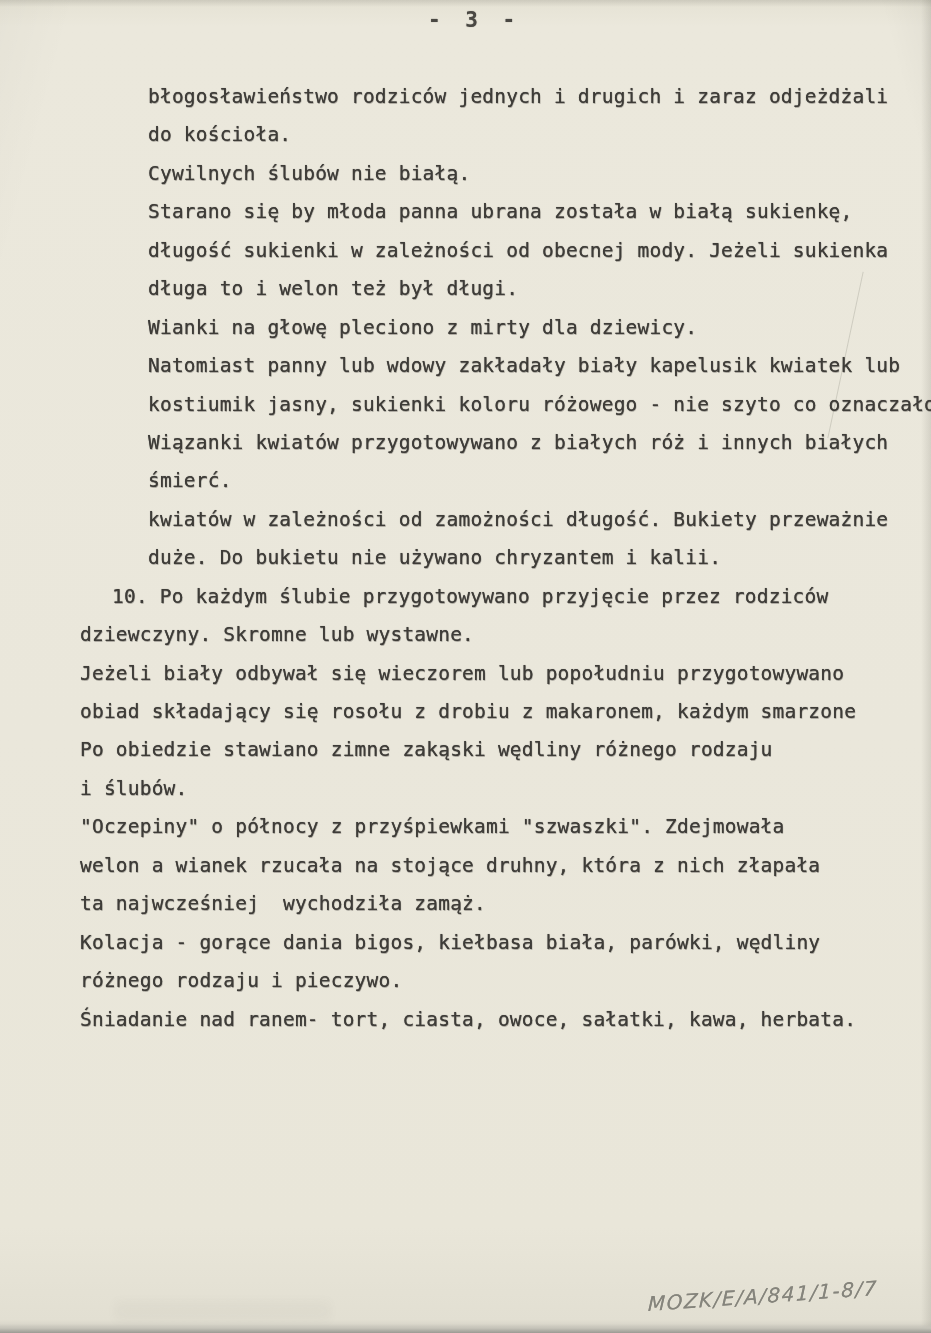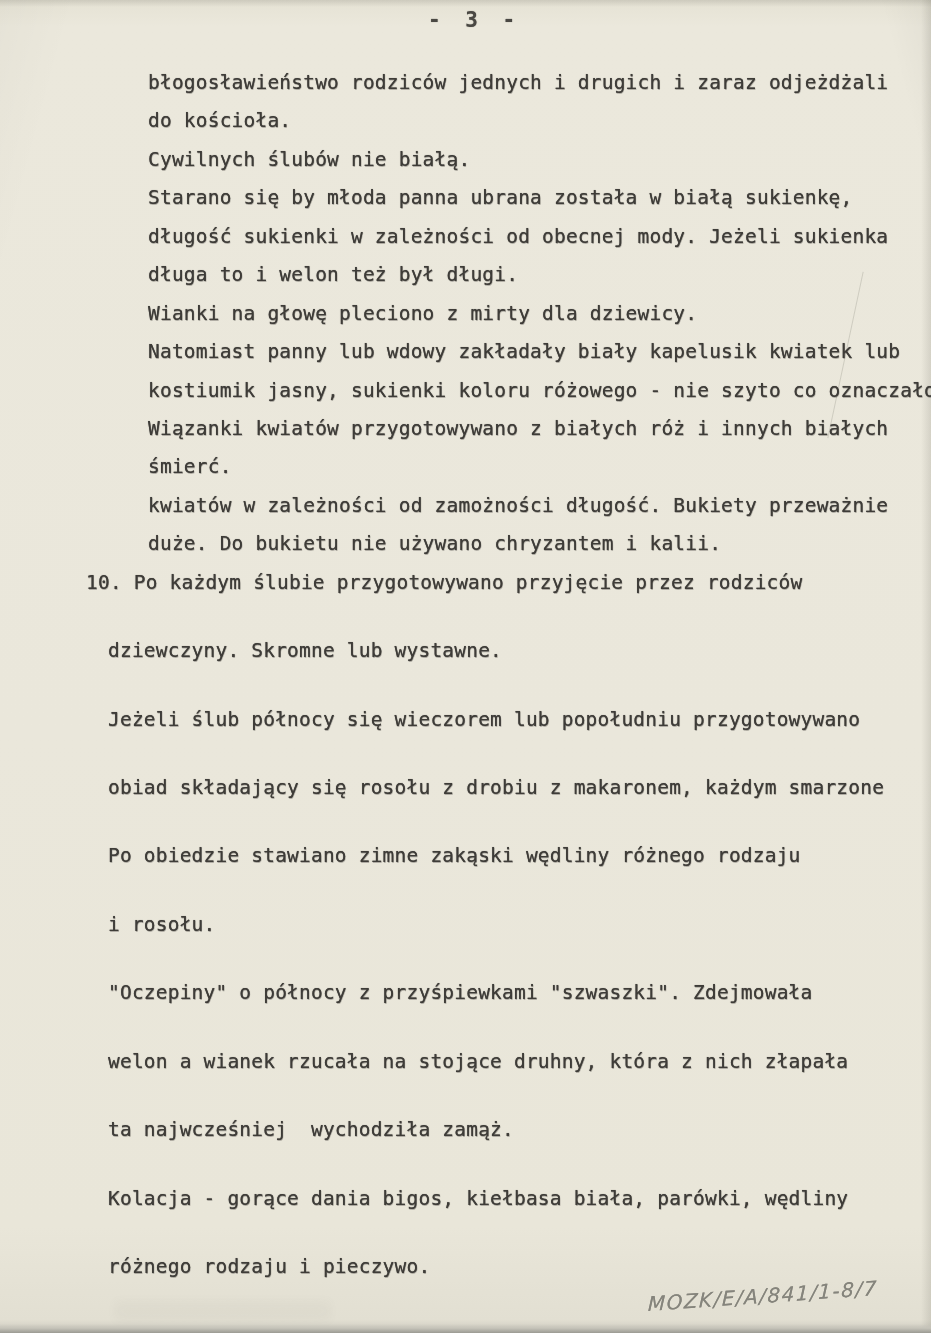--- a/index.html
+++ b/index.html
@@ -46,35 +46,35 @@
     padding-left: 18px;
     box-sizing: border-box;
     font-size: 21px;
     font-weight: bold;
     letter-spacing: 6px;
     color: #4a4843;
     text-shadow: 0 0 1px rgba(70,68,62,0.6);
   }
   .text-body {
     position: absolute;
-    top: 64px;
+    top: 78px;
     left: 0;
     width: 100%;
   }
   .line {
     height: 38.45px;
     font-size: 19.5px;
     line-height: 38.45px;
     white-space: pre;
     letter-spacing: 0.2px;
     text-shadow: 0 0 0.7px rgba(62,60,56,0.85), 0.5px 0.5px 0.6px rgba(62,60,56,0.3);
   }
   .ind-a   { padding-left: 148px; }
-  .ind-num { padding-left: 86px; }
-  .ind-b   { padding-left: 108px; margin-top: 30px; }
+  .ind-num { padding-left: 112px; }
+  .ind-b   { padding-left: 80px; }
   .annotation {
     position: absolute;
     left: 648px;
     top: 1292px;
     font-family: "DejaVu Sans", sans-serif;
     font-style: italic;
     font-size: 20px;
     letter-spacing: 1.5px;
     color: #85847c;
     transform: rotate(-4deg) skewX(-6deg);
@@ -124,29 +124,30 @@
       <div class="line ind-a">długa to i welon też był długi.</div>
       <div class="line ind-a">Wianki na głowę pleciono z mirty dla dziewicy.</div>
       <div class="line ind-a">Natomiast panny lub wdowy zakładały biały kapelusik kwiatek lub</div>
       <div class="line ind-a">kostiumik jasny, sukienki koloru różowego - nie szyto co oznaczało</div>
       <div class="line ind-a">Wiązanki kwiatów przygotowywano z białych róż i innych białych</div>
       <div class="line ind-a">śmierć.</div>
       <div class="line ind-a">kwiatów w zależności od zamożności długość. Bukiety przeważnie</div>
       <div class="line ind-a">duże. Do bukietu nie używano chryzantem i kalii.</div>
       <div class="line ind-num">10. Po każdym ślubie przygotowywano przyjęcie przez rodziców</div>
       <div class="line ind-b">dziewczyny. Skromne lub wystawne.</div>
-      <div class="line ind-b">Jeżeli ślub północy się wieczorem lub popołudniu przygotowywano</div>
+      <div class="line ind-b">Jeżeli biały odbywał się wieczorem lub popołudniu przygotowywano</div>
       <div class="line ind-b">obiad składający się rosołu z drobiu z makaronem, każdym smarzone</div>
       <div class="line ind-b">Po obiedzie stawiano zimne zakąski wędliny różnego rodzaju</div>
-      <div class="line ind-b">i rosołu.</div>
+      <div class="line ind-b">i ślubów.</div>
       <div class="line ind-b">"Oczepiny" o północy z przyśpiewkami "szwaszki". Zdejmowała</div>
       <div class="line ind-b">welon a wianek rzucała na stojące druhny, która z nich złapała</div>
       <div class="line ind-b">ta najwcześniej  wychodziła zamąż.</div>
       <div class="line ind-b">Kolacja - gorące dania bigos, kiełbasa biała, parówki, wędliny</div>
       <div class="line ind-b">różnego rodzaju i pieczywo.</div>
+      <div class="line ind-b">Śniadanie nad ranem- tort, ciasta, owoce, sałatki, kawa, herbata.</div>
     </div>
 
   <div class="ghost-smudge"></div>
 
   <div class="annotation">MOZK/E/A/841/1-8/7</div>
 
   <div class="bottom-edge"></div>
 </div>
 
 </body></html>

